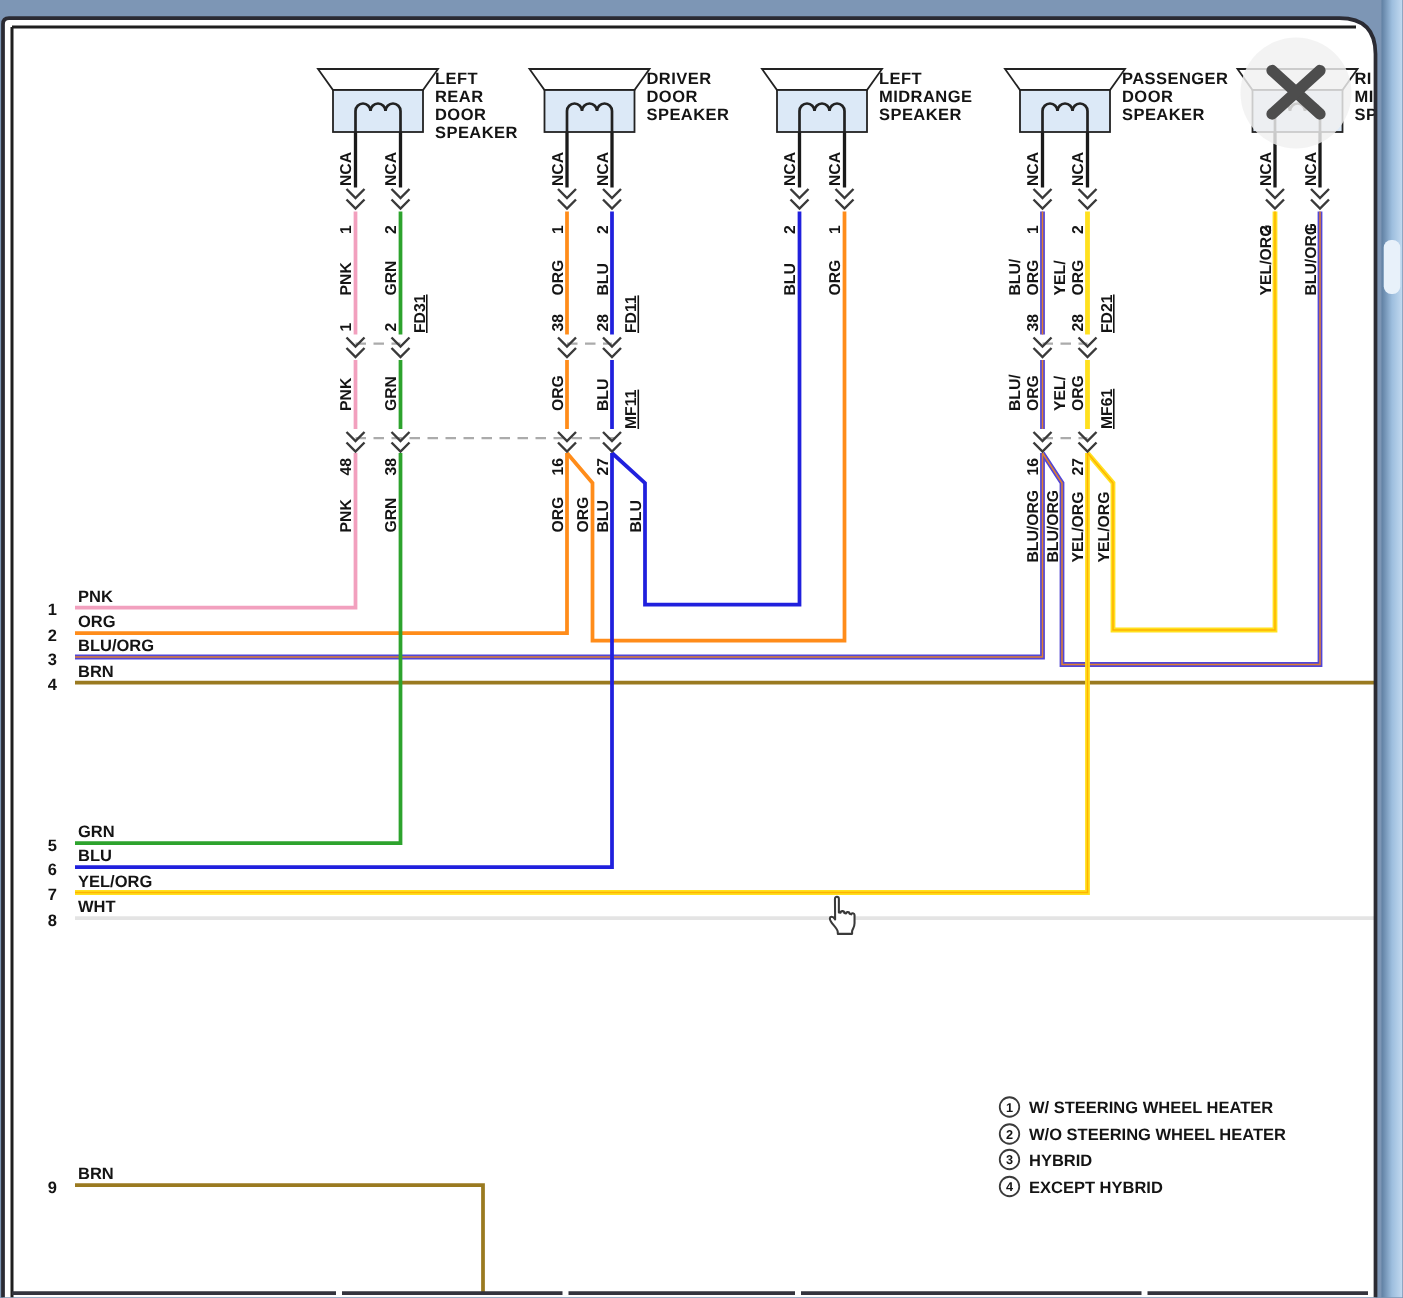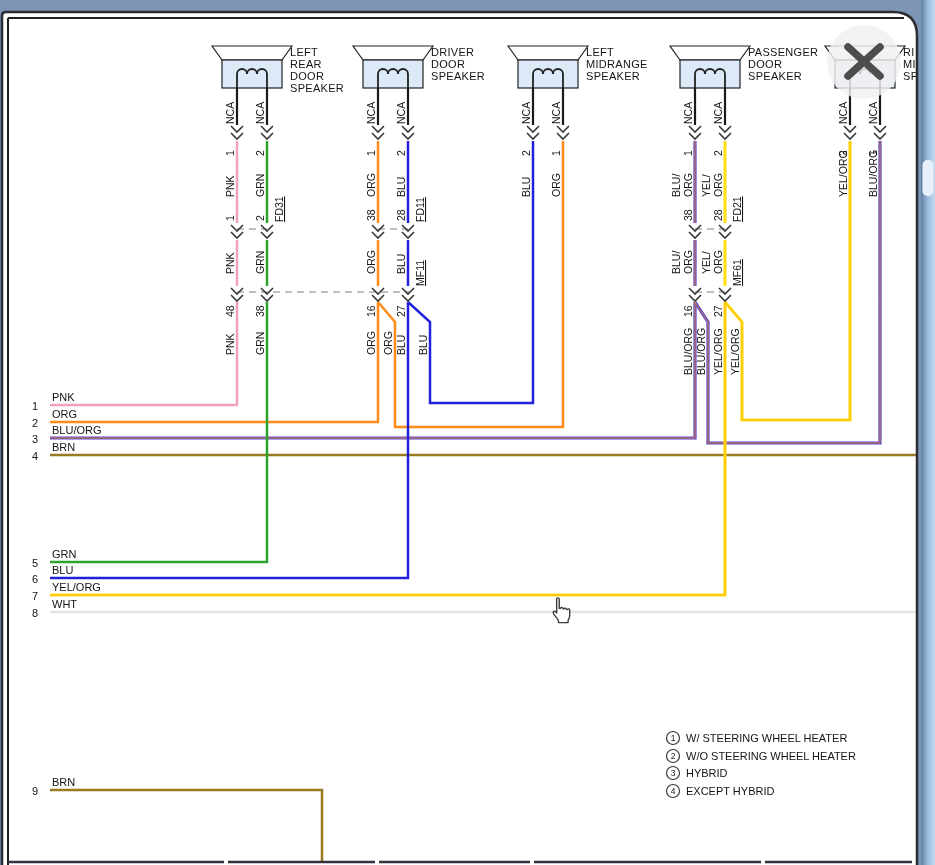--- a/index.html
+++ b/index.html
@@ -1,17 +1,17 @@
 <!DOCTYPE html>
 <html><head>
 <meta charset="utf-8">
 <style>
   html,body{margin:0;padding:0;background:#7d96b5;}
   .stage{position:relative;width:935px;height:865px;overflow:hidden;
-         font-family:"Liberation Sans",sans-serif;}
+         font-family:"Liberation Sans",sans-serif;font-weight:bold;}
   svg{position:absolute;left:0;top:0;}
   text{font-family:"Liberation Sans",sans-serif;fill:#141414;}
   .lbl{font-size:10.5px;}
   .name{font-size:11px;letter-spacing:.3px;}
   .rowlbl{font-size:11px;}
   .rownum{font-size:11px;}
   .legtxt{font-size:11px;}
   .legnum{font-size:8.5px;}
   .connlbl{font-size:10.5px;text-decoration:underline;}
 </style>

